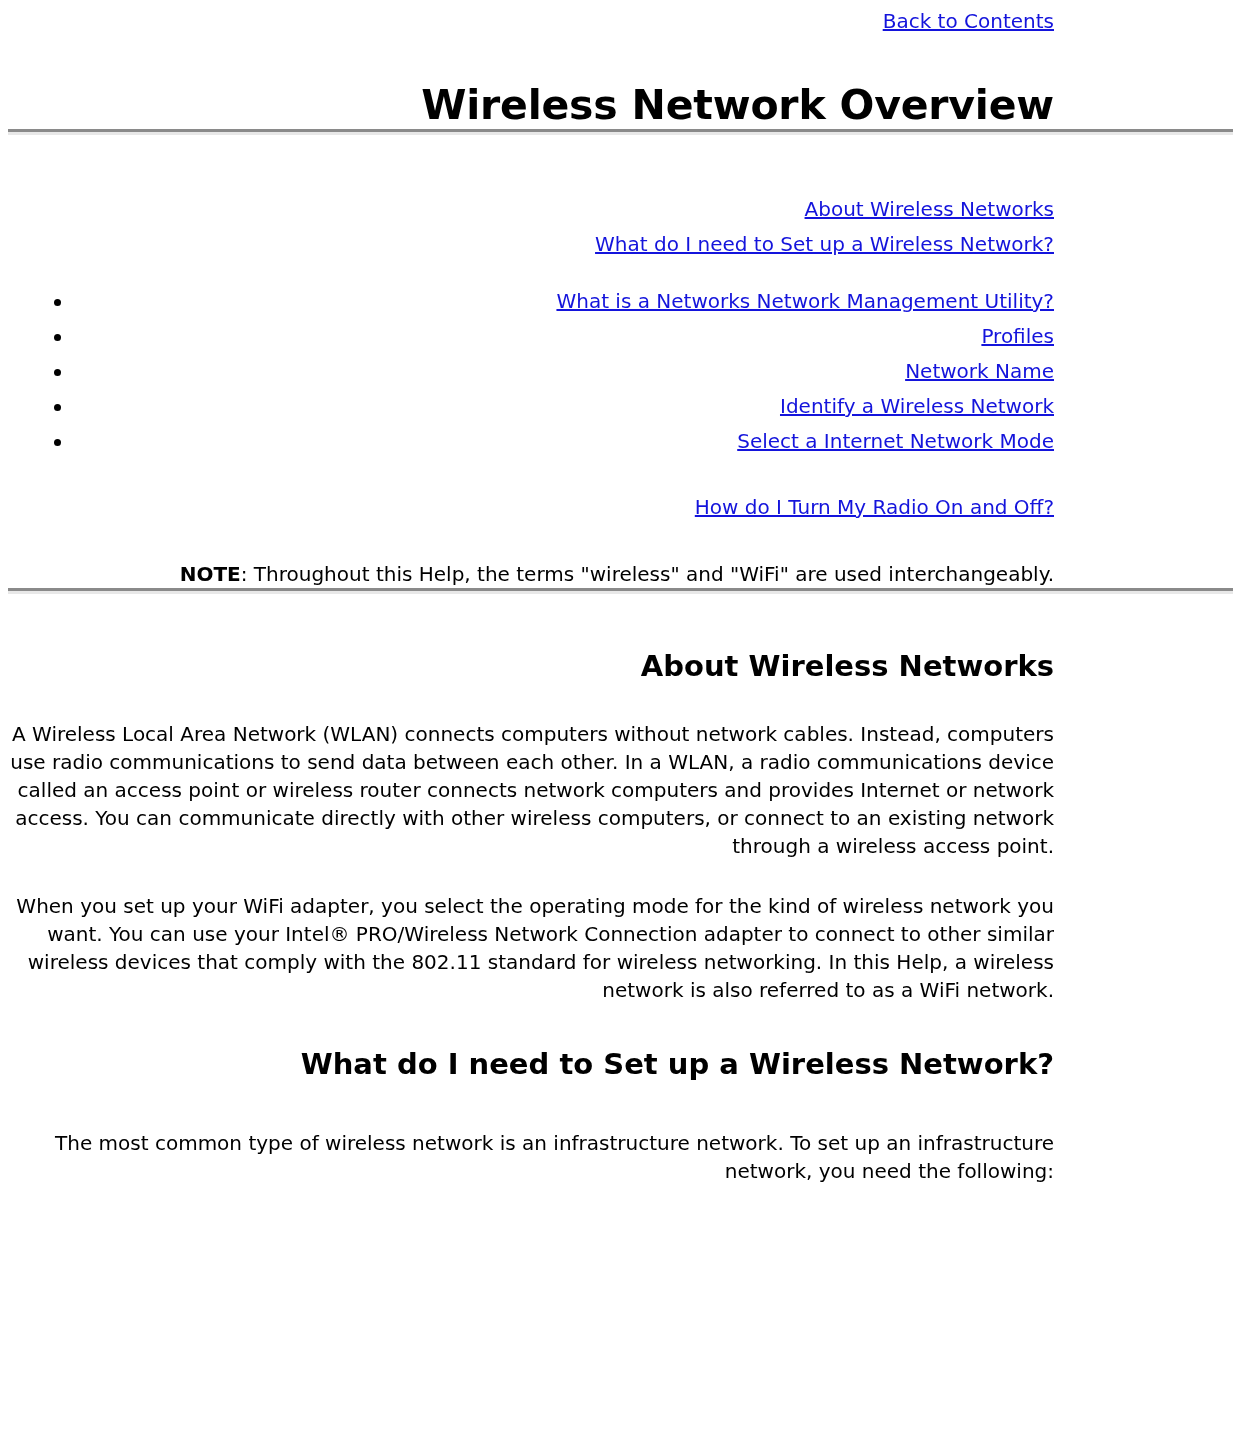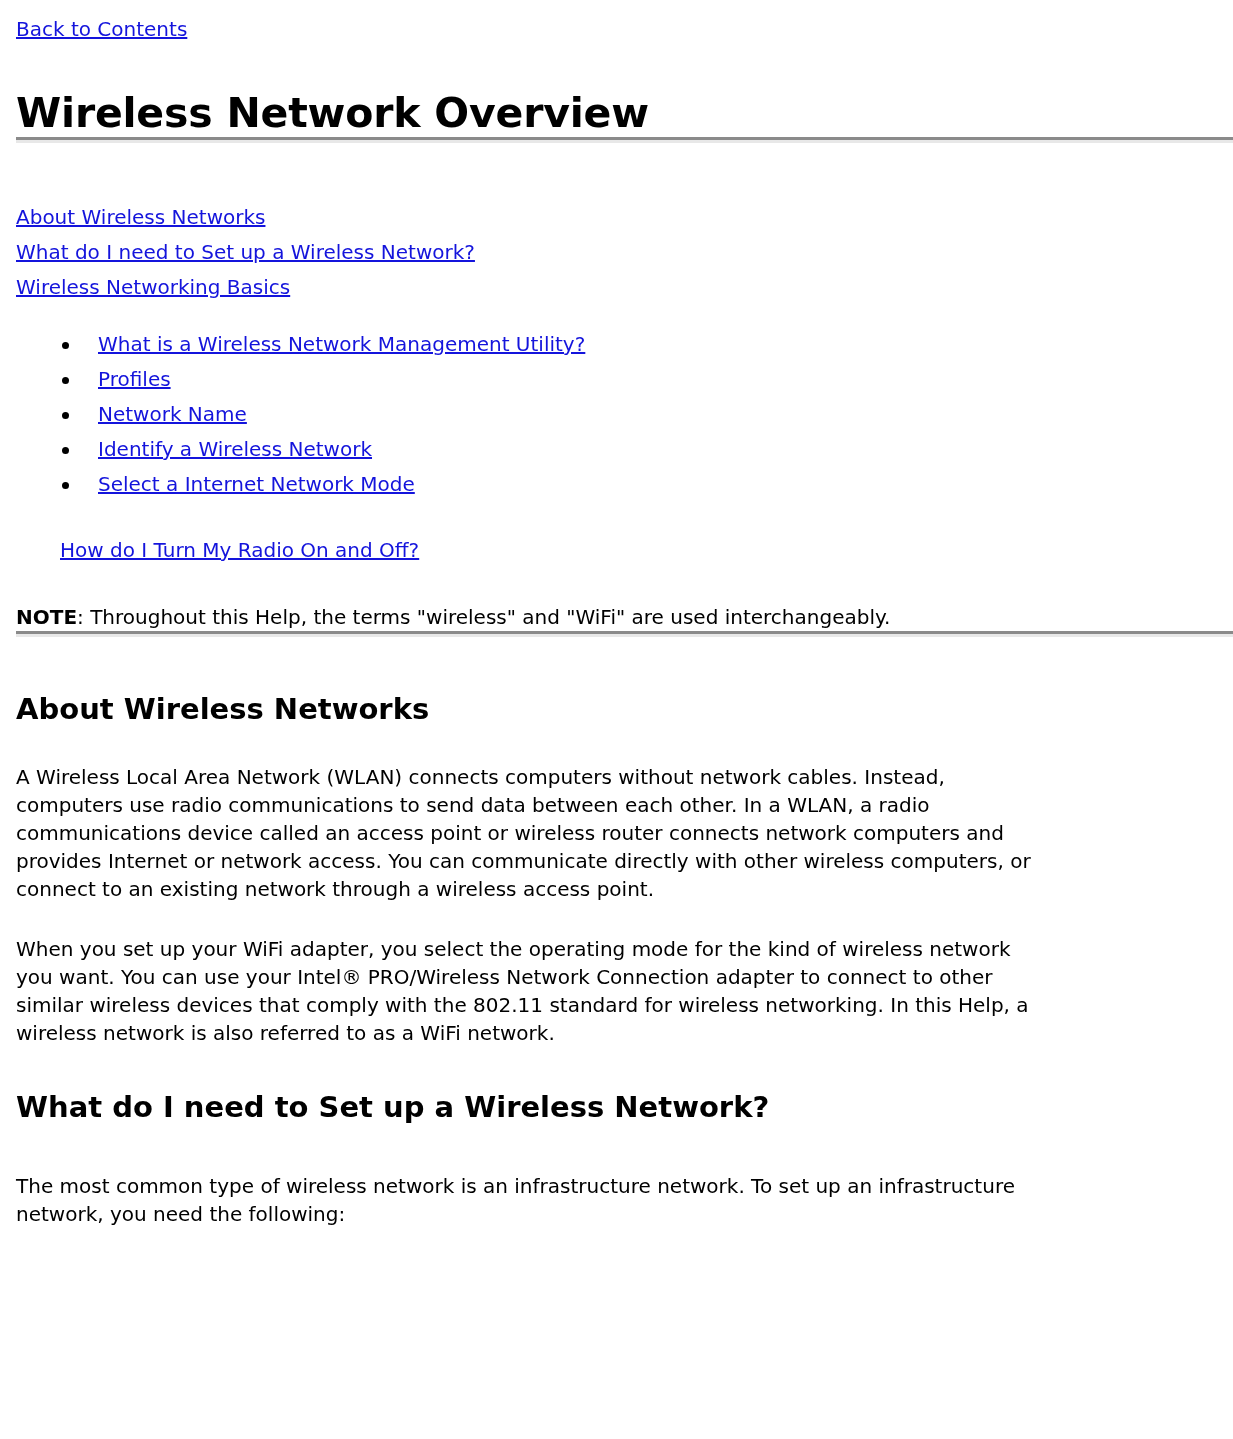--- a/index.html
+++ b/index.html
@@ -10,23 +10,24 @@
   }
   body {
     width: 1233px;
     font-family: "DejaVu Sans", "Liberation Sans", sans-serif;
     font-size: 20px;
     line-height: 27.5px;
     color: #000000;
     -webkit-font-smoothing: antialiased;
   }
   .page {
-    padding: 16px;
+    padding: 8px;
     width: 1062px;
     box-sizing: border-box;
+    text-align: right;
   }
   a, .link {
     color: #1414dc;
     text-decoration: underline;
     cursor: pointer;
   }
   .toplink {
     display: block;
     font-size: 20px;
     line-height: 27px;
@@ -129,26 +130,25 @@
     <a class="toplink" href="#">Back to Contents</a>
   </div>
 
   <h1 class="doc-title">Wireless Network Overview</h1>
 
   <hr class="rule rule-block-1">
 
   <div class="toc-links">
     <a class="link" href="#">About Wireless Networks</a>
     <a class="link" href="#">What do I need to Set up a Wireless Network?</a>
-    <a class="link" href="#">Wireless Networking Basics</a>
 
     <ul class="sub-list">
       <li>
         <span class="bullet"></span>
-        <a class="link" href="#">What is a Wireless Network Management Utility?</a>
+        <a class="link" href="#">What is a Networks Network Management Utility?</a>
       </li>
       <li>
         <span class="bullet"></span>
         <a class="link" href="#">Profiles</a>
       </li>
       <li>
         <span class="bullet"></span>
         <a class="link" href="#">Network Name</a>
       </li>
       <li>

